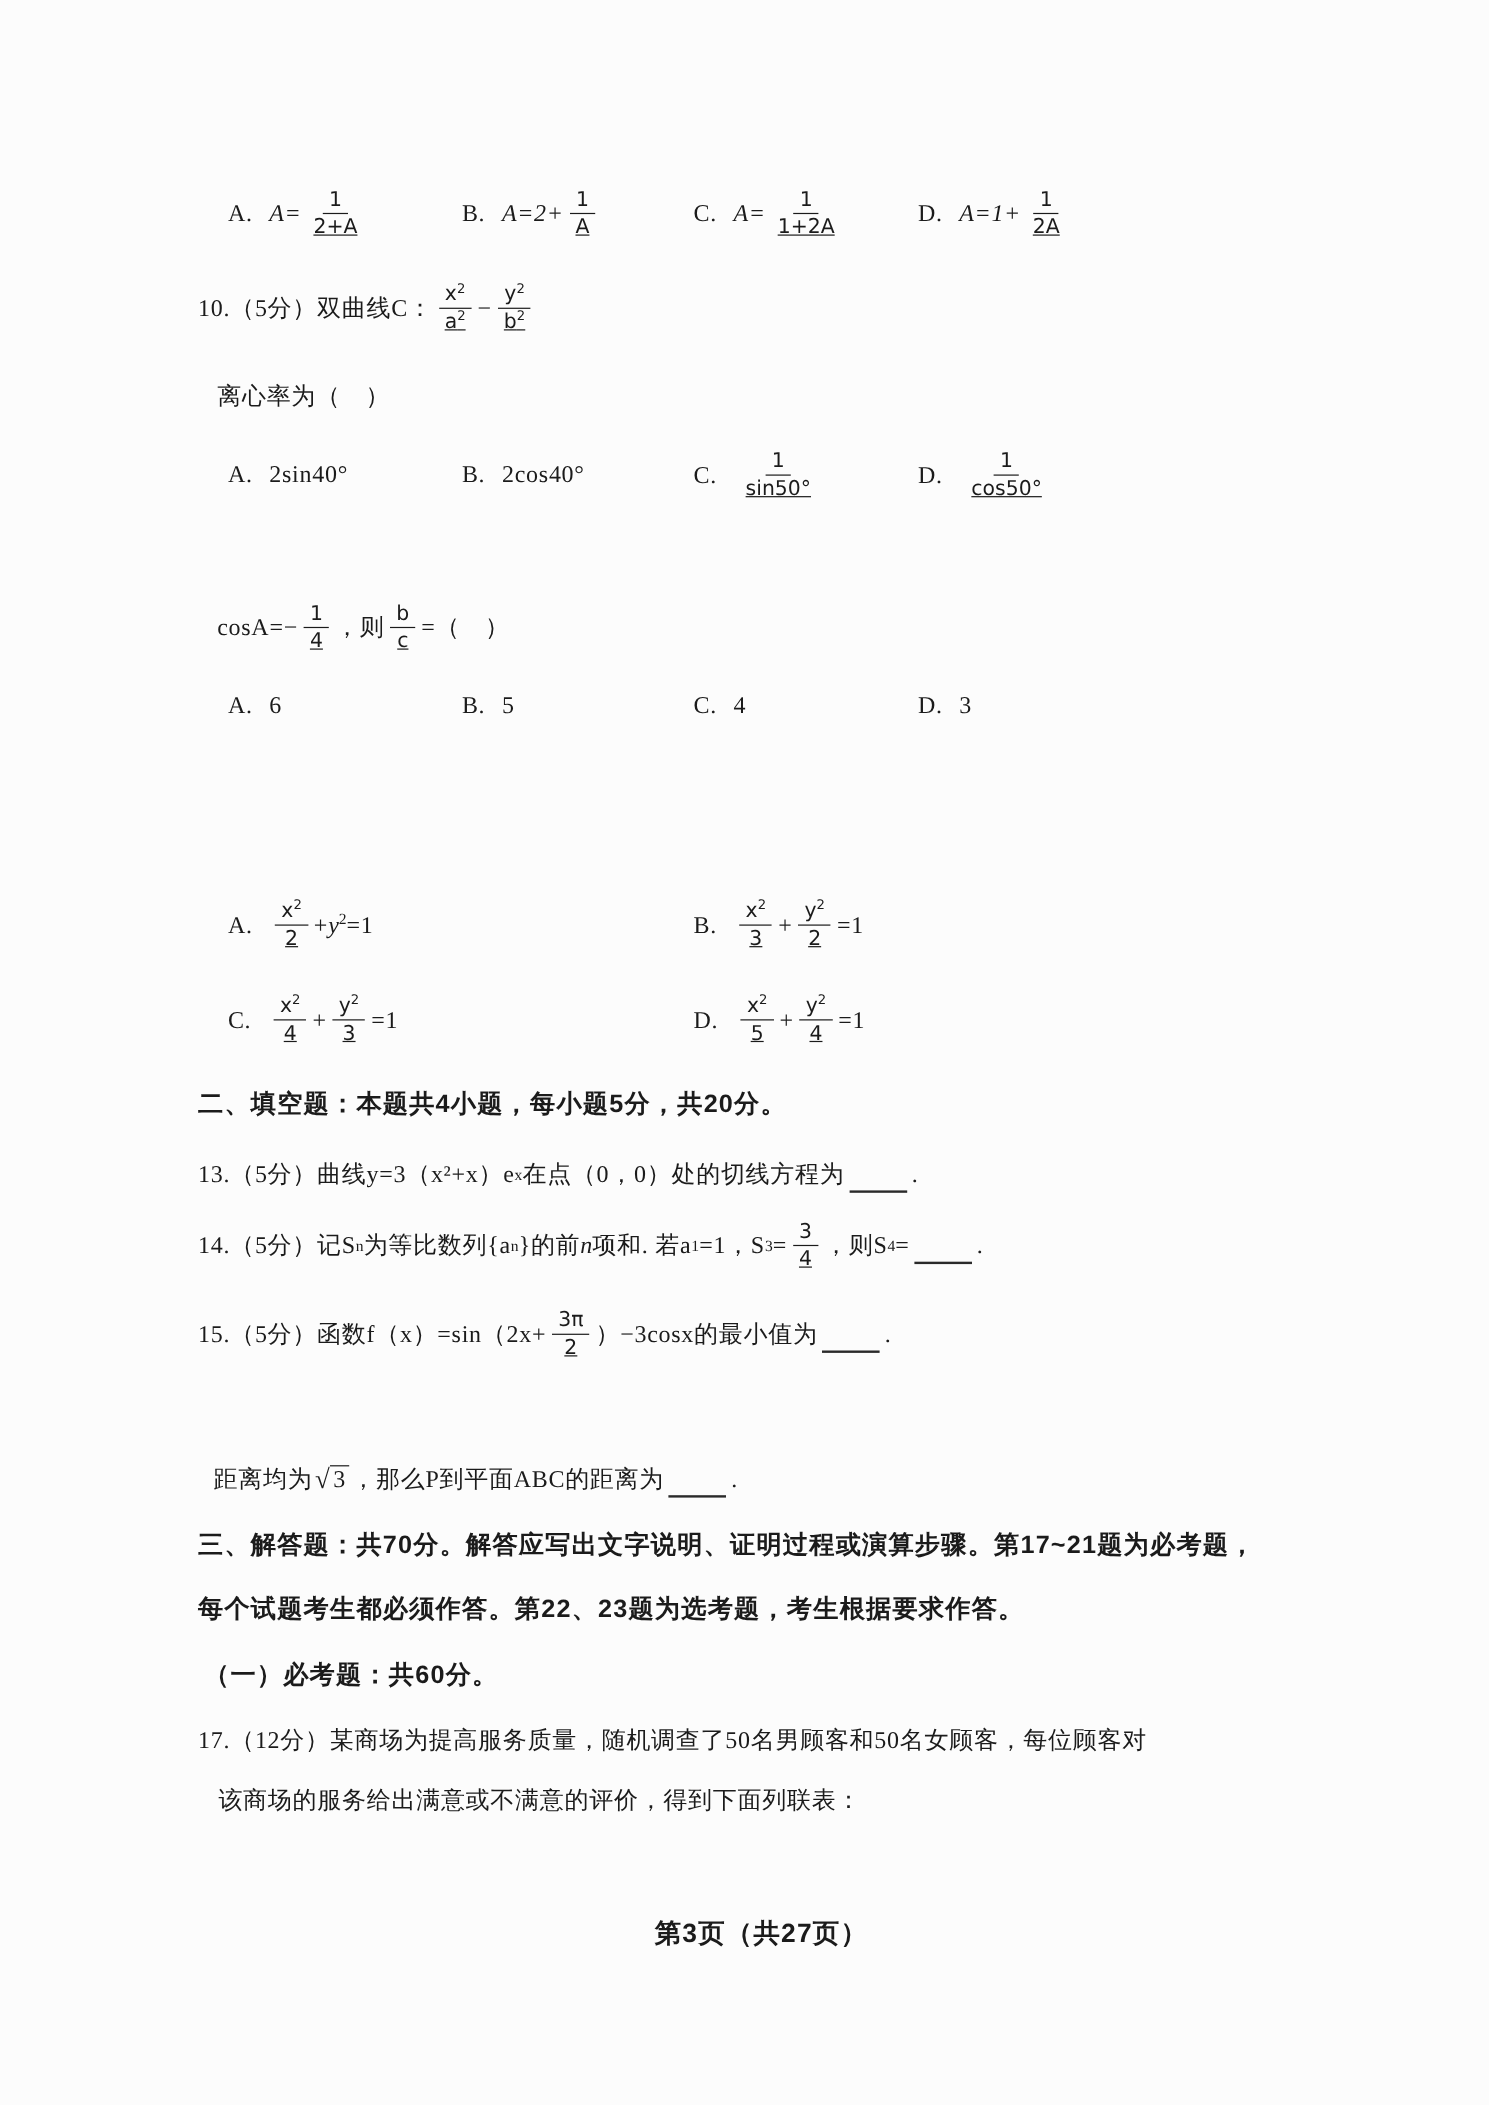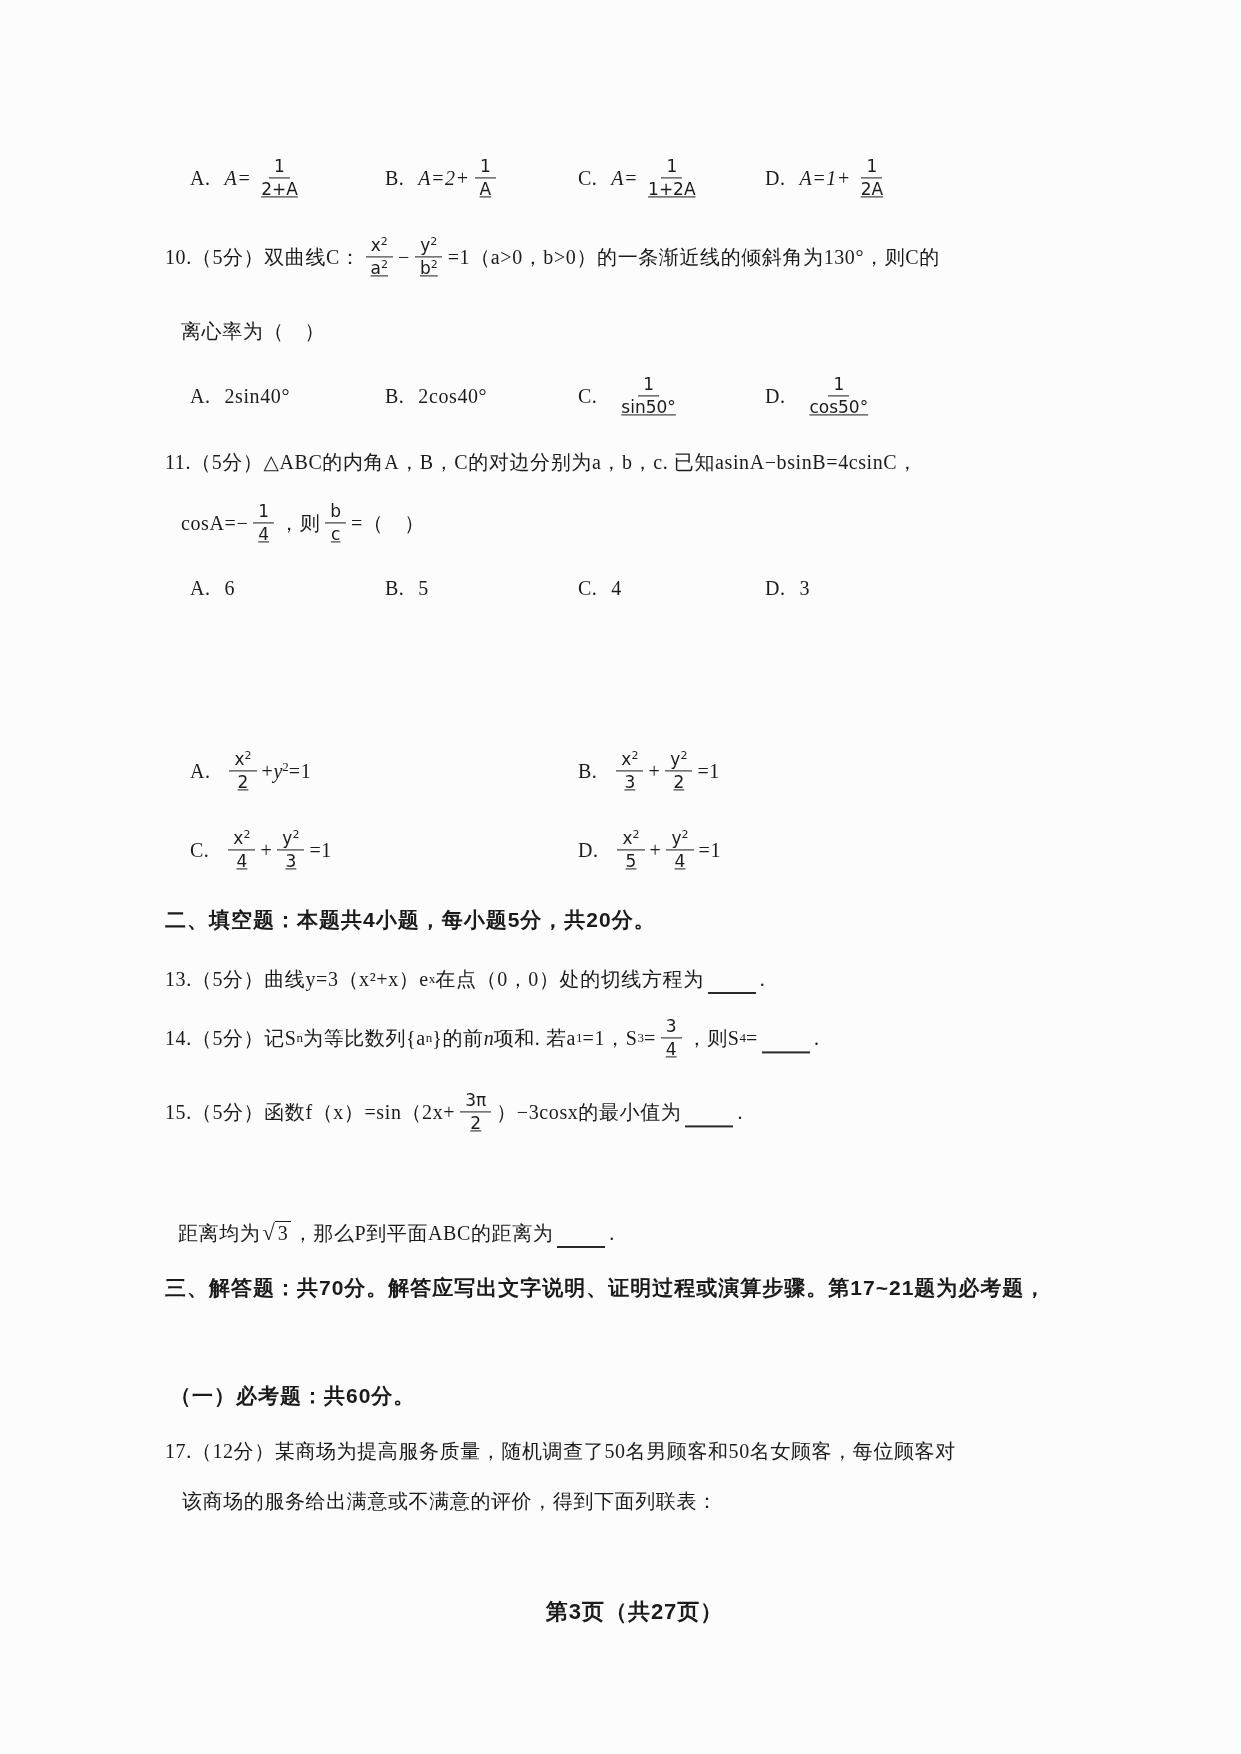--- a/index.html
+++ b/index.html
@@ -100,21 +100,20 @@
     <span class="t">10.（5分）双曲线C：</span>
     <span class="fr">
       <span class="nu"><span>x</span><sup>2</sup></span>
       <span class="de"><span>a</span><sup>2</sup></span>
     </span>
     <span class="t">−</span>
     <span class="fr">
       <span class="nu"><span>y</span><sup>2</sup></span>
       <span class="de"><span>b</span><sup>2</sup></span>
     </span>
-    <span class="t">=1（a&gt;0，b&gt;0）的一条渐近线的倾斜角为130°，则C的</span>
   </div>
   <div class="ln" style="top:331px;left:181px">
     <span class="t">离心率为（　）</span>
   </div>
   <div class="ln" style="top:396px;left:190px">
     <span class="olab">A.</span>
     <span class="t">2sin40°</span>
   </div>
   <div class="ln" style="top:396px;left:385px">
     <span class="olab">B.</span>
@@ -128,23 +127,20 @@
     </span>
   </div>
   <div class="ln" style="top:396px;left:765px">
     <span class="olab">D.</span>
     <span class="fr">
       <span class="nu">1</span>
       <span class="de">cos50°</span>
     </span>
   </div>
 
-  <div class="ln" style="top:462px;left:165px">
-    <span class="t">11.（5分）△ABC的内角A，B，C的对边分别为a，b，c. 已知asinA−bsinB=4csinC，</span>
-  </div>
   <div class="ln" style="top:523px;left:181px">
     <span class="t">cosA=−</span>
     <span class="fr">
       <span class="nu">1</span>
       <span class="de">4</span>
     </span>
     <span class="t">，则</span>
     <span class="fr">
       <span class="nu">b</span>
       <span class="de">c</span>
@@ -271,20 +267,23 @@
       <span class="rad">3</span>
     </span>
     <span class="t">，那么P到平面ABC的距离为</span>
     <span class="blk"></span>
     <span class="t">.</span>
   </div>
 
   <div class="ln hd" style="top:1288px;left:165px">
     <span>三、解答题：共70分。解答应写出文字说明、证明过程或演算步骤。第17~21题为必考题，</span>
   </div>
+  <div class="ln hd" style="top:1341px;left:165px">
+    <span>每个试题考生都必须作答。第22、23题为选考题，考生根据要求作答。</span>
+  </div>
   <div class="ln hd" style="top:1396px;left:170px">
     <span>（一）必考题：共60分。</span>
   </div>
 
   <div class="ln" style="top:1451px;left:165px">
     <span class="t">17.（12分）某商场为提高服务质量，随机调查了50名男顾客和50名女顾客，每位顾客对</span>
   </div>
   <div class="ln" style="top:1501px;left:182px">
     <span class="t">该商场的服务给出满意或不满意的评价，得到下面列联表：</span>
   </div>

